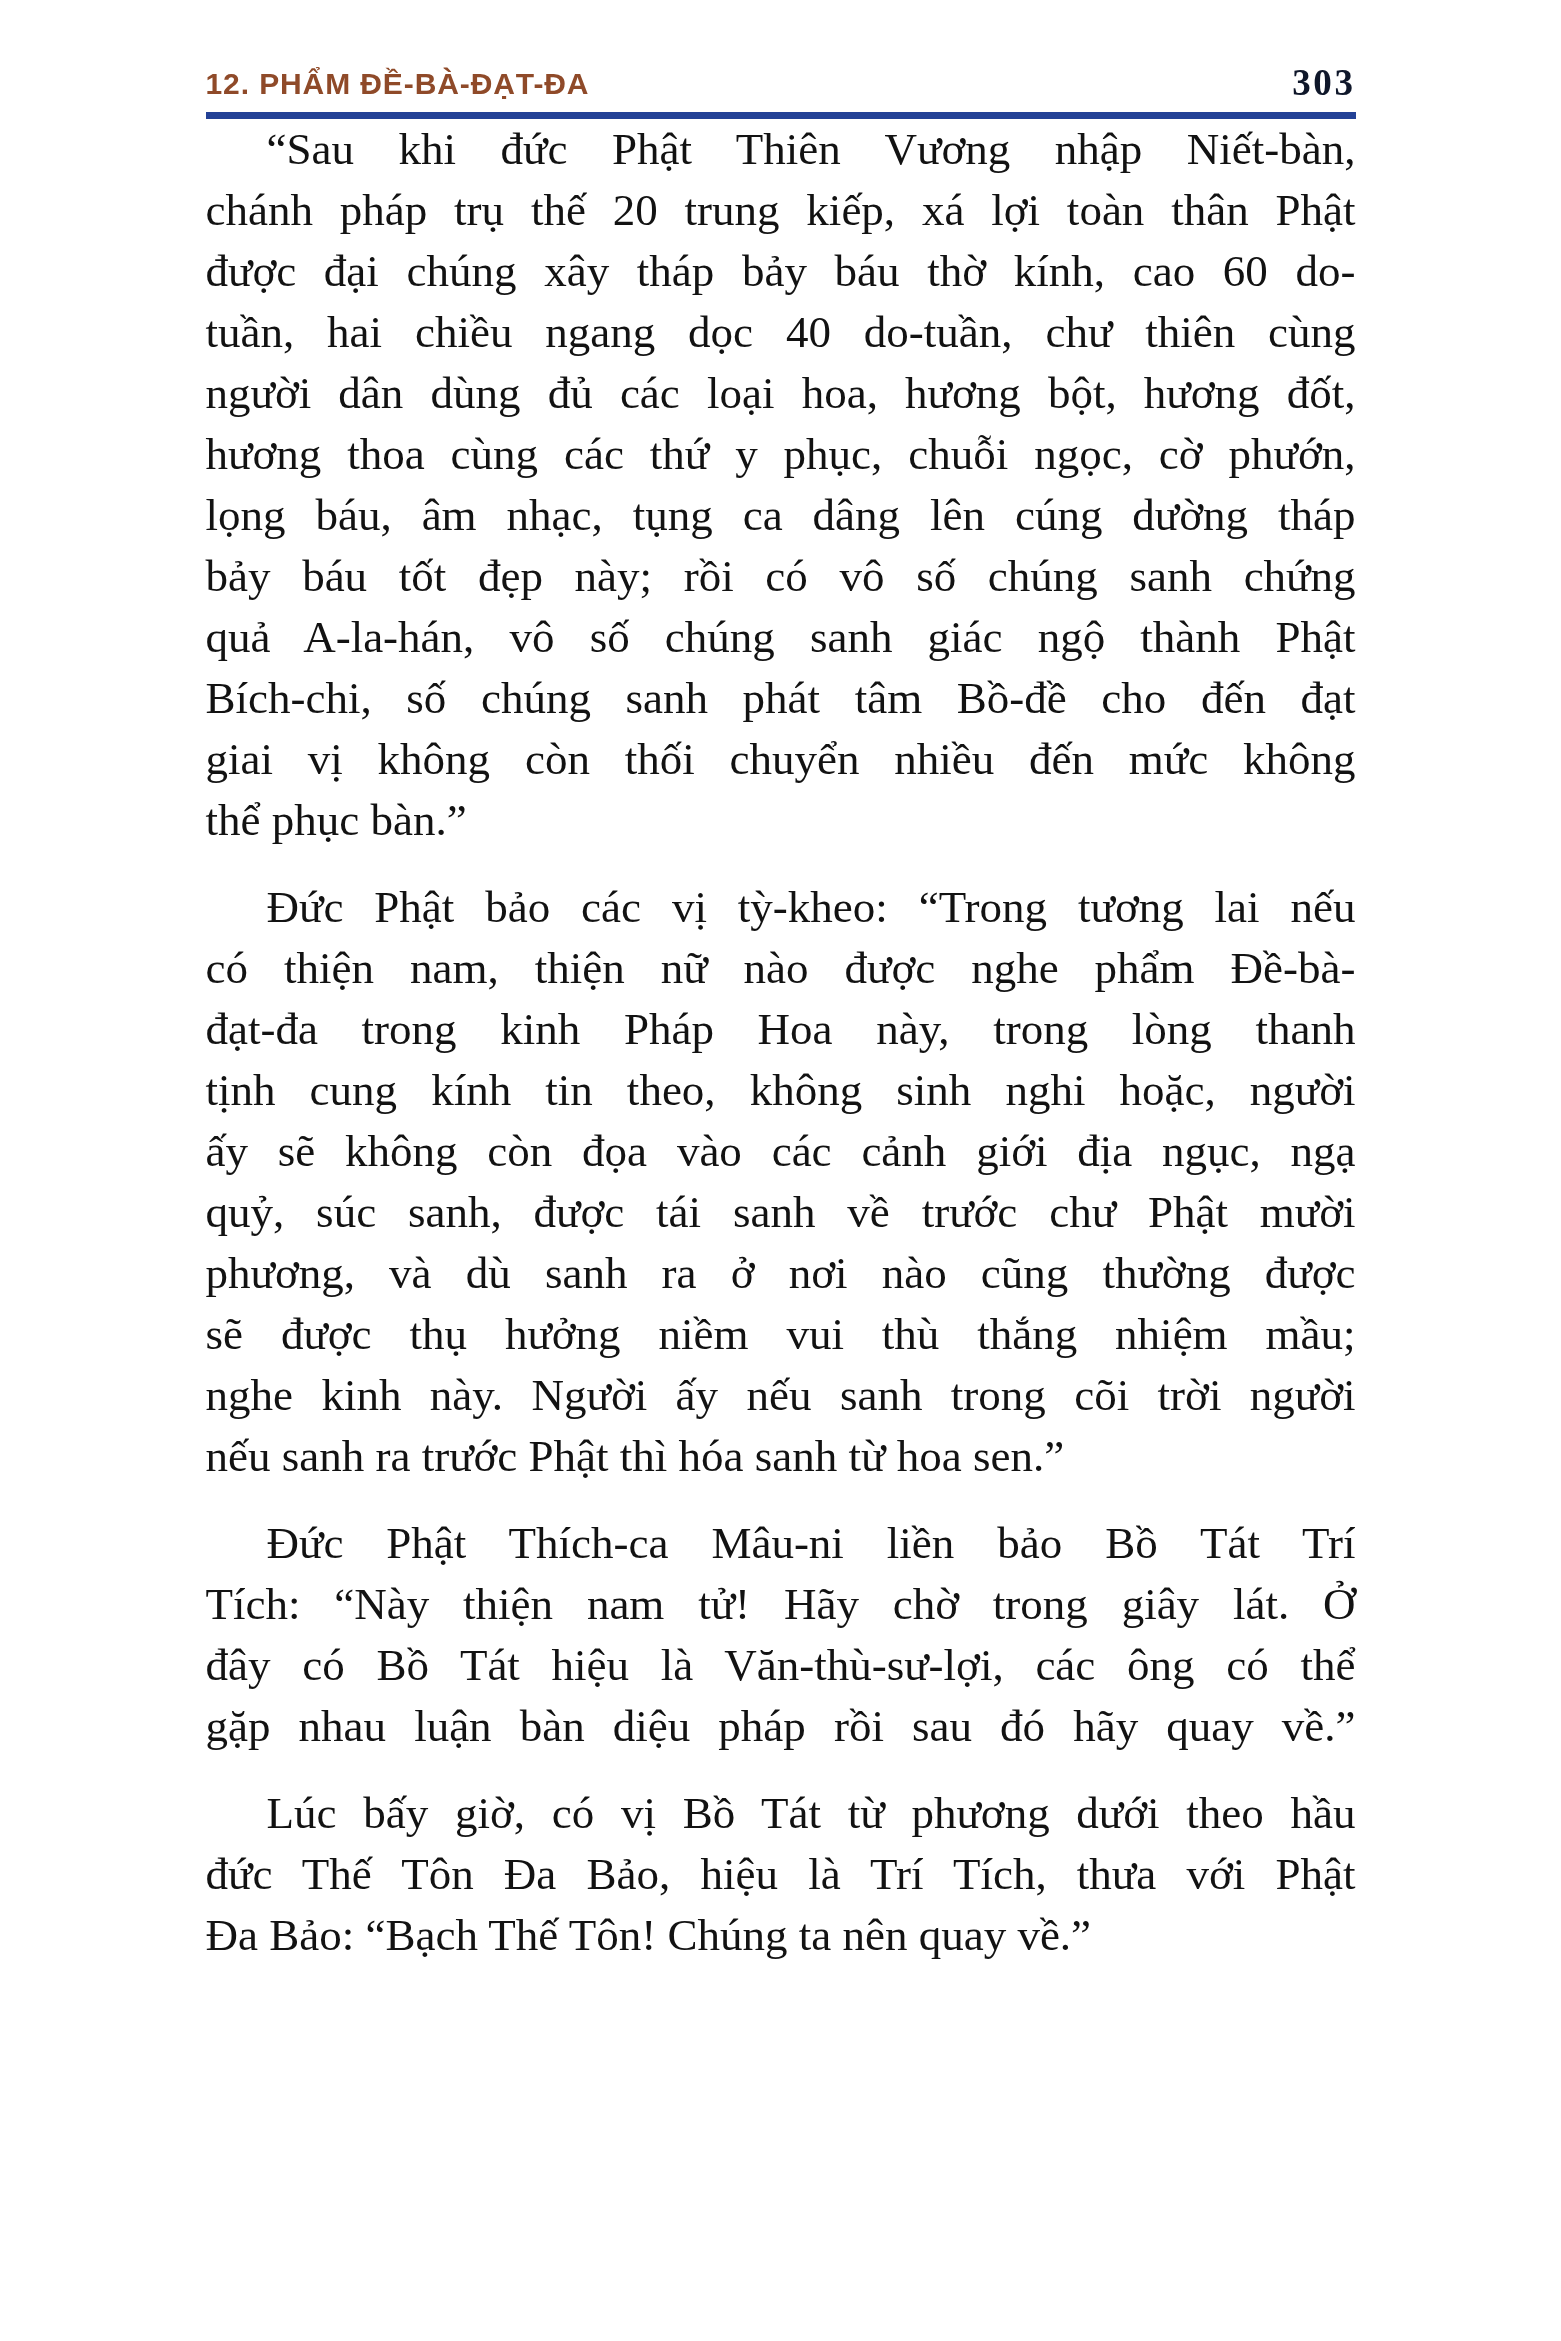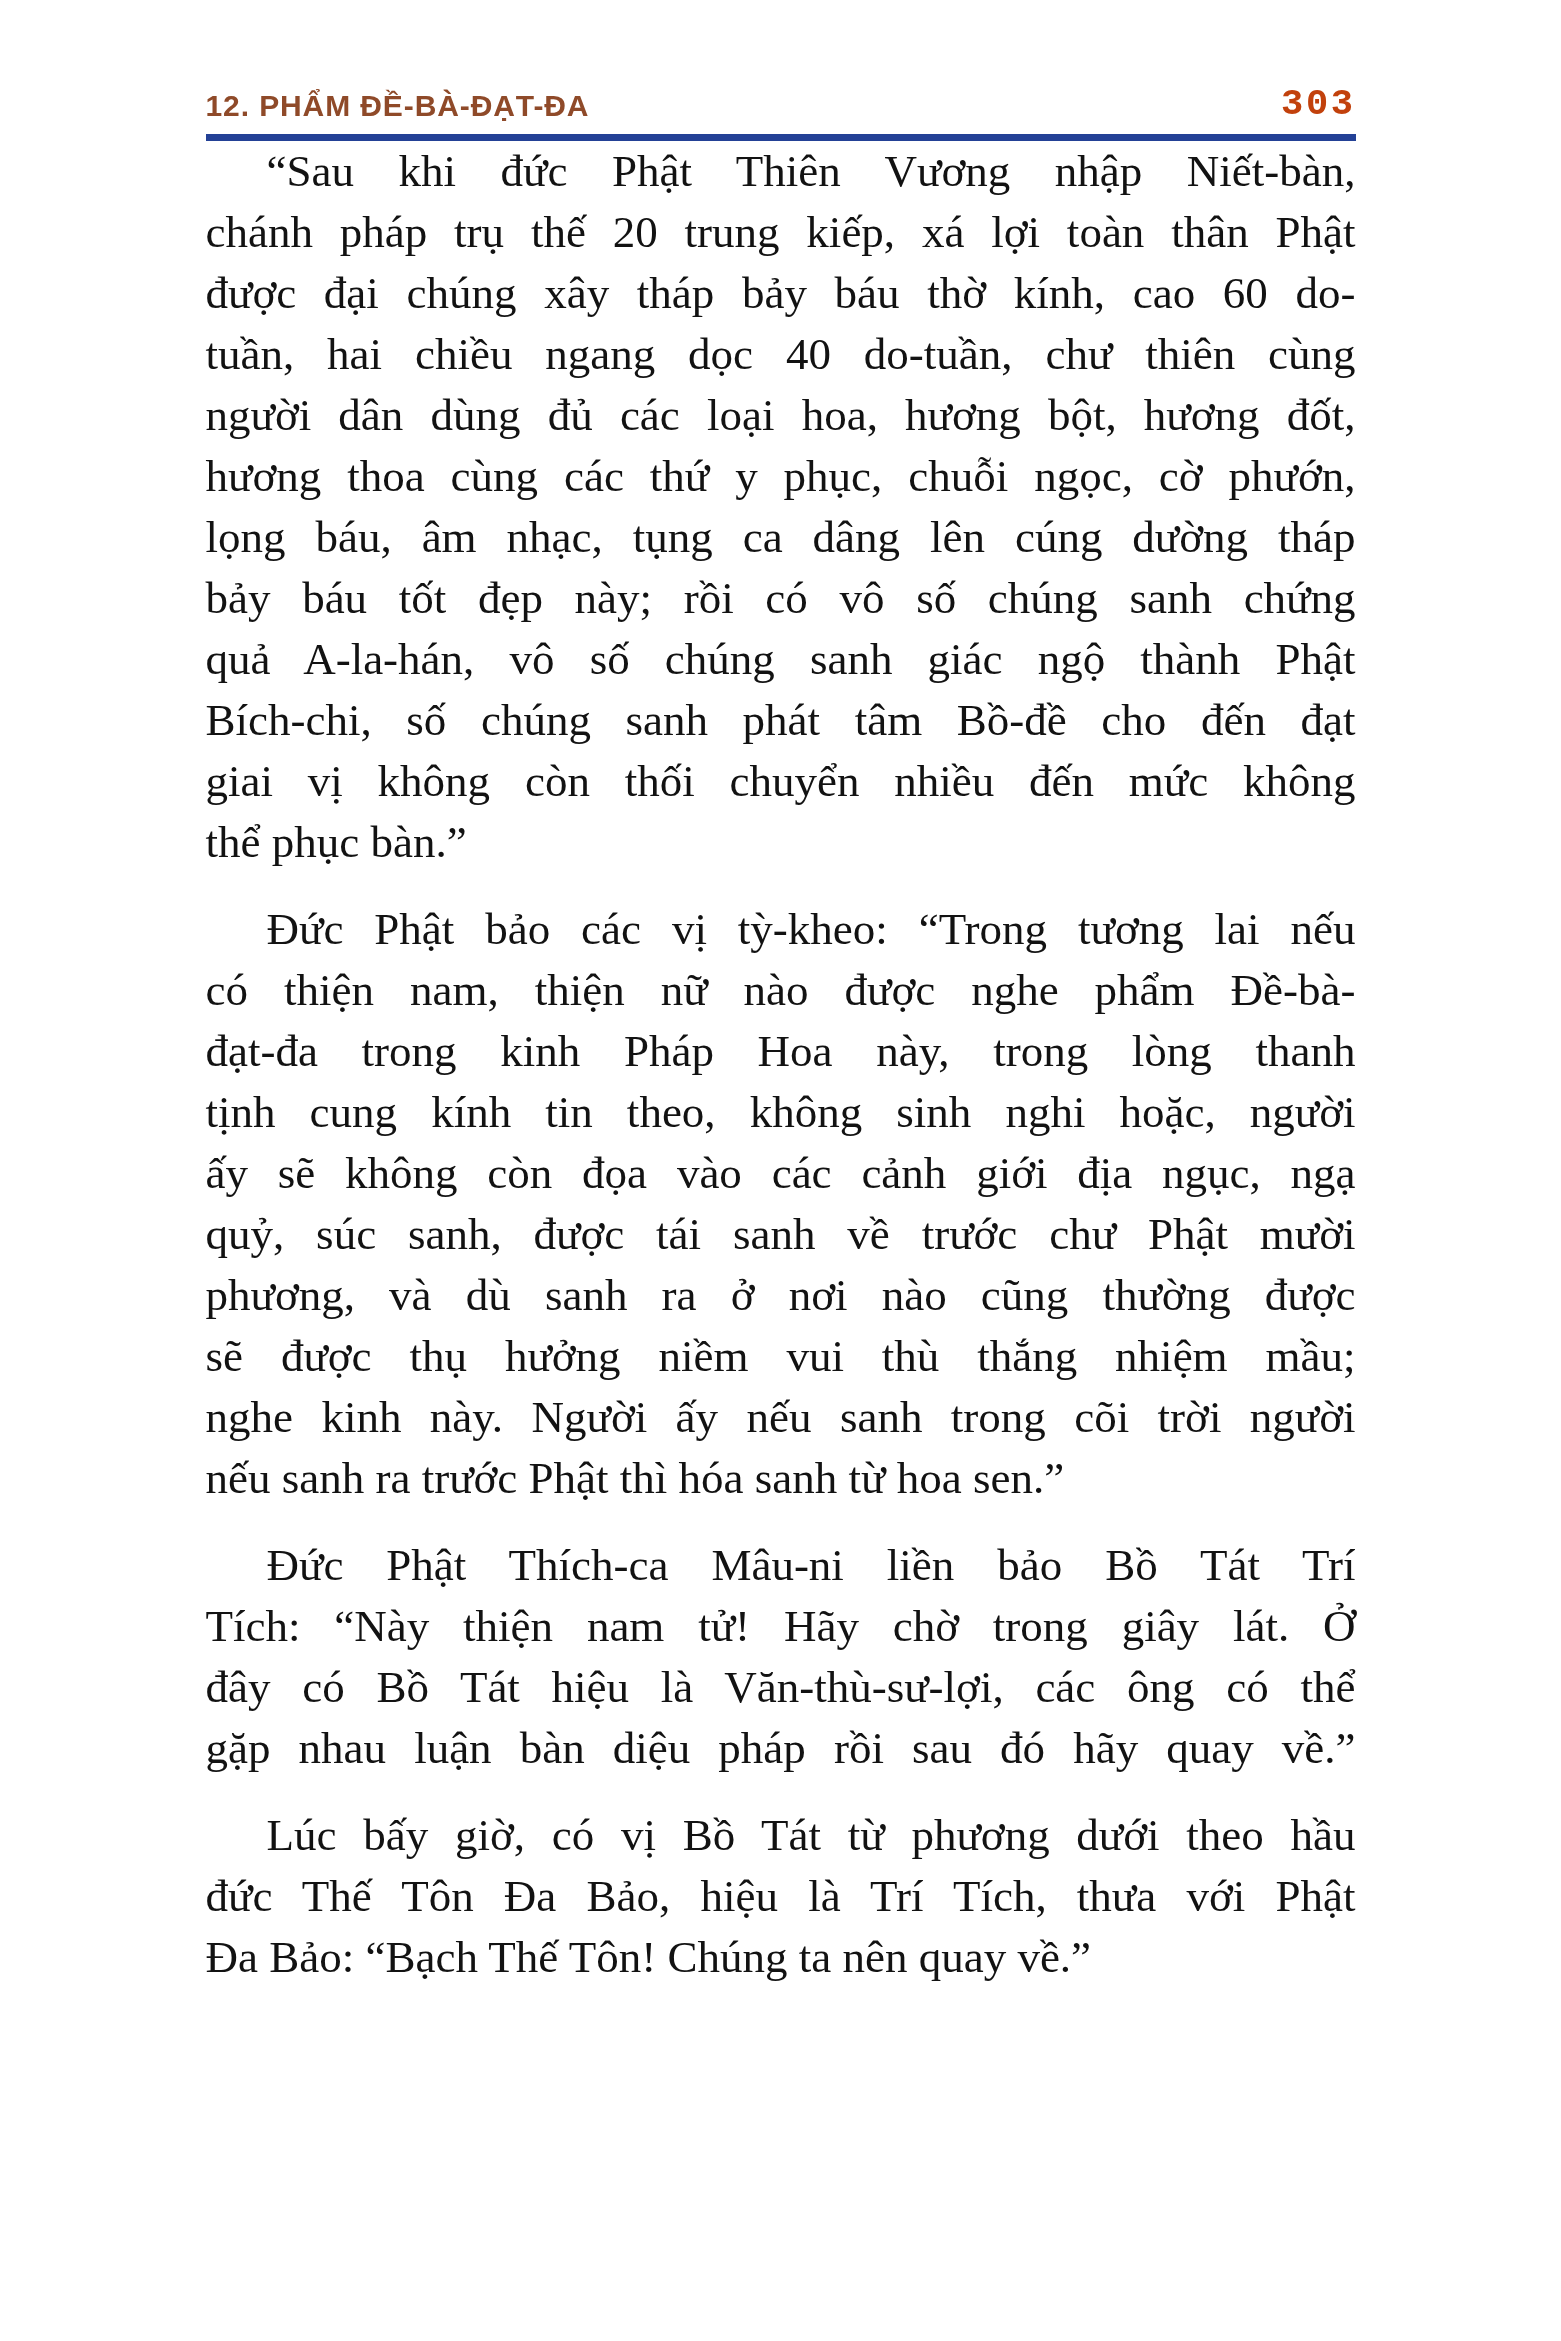--- a/index.html
+++ b/index.html
@@ -9,41 +9,41 @@
   }
   body {
     width: 1561px;
     height: 2342px;
     position: relative;
     font-family: "Liberation Serif", serif;
   }
   .page {
     width: 1150px;
     margin: 0 auto;
-    padding-top: 86px;
+    padding-top: 64px;
   }
   .header-row {
     display: flex;
     justify-content: space-between;
     align-items: flex-end;
   }
   .chapter-title {
     font-family: "Liberation Sans", sans-serif;
     font-weight: 700;
     font-size: 30px;
     letter-spacing: 0.9px;
     color: #8F4A29;
     white-space: nowrap;
   }
   .page-number {
-    font-family: Liberation Mono, monospace;
+    font-family: Liberation Serif, serif;
     font-weight: 700;
     font-size: 37px;
     letter-spacing: 2.6px;
-    color: #c2410c;
+    color: #0f172a;
     line-height: 1;
   }
   .rule {
     height: 7px;
     background: #234196;
     margin-top: 11.3px;
   }
   .content {
     font-size: 45px;
     color: #121212;

